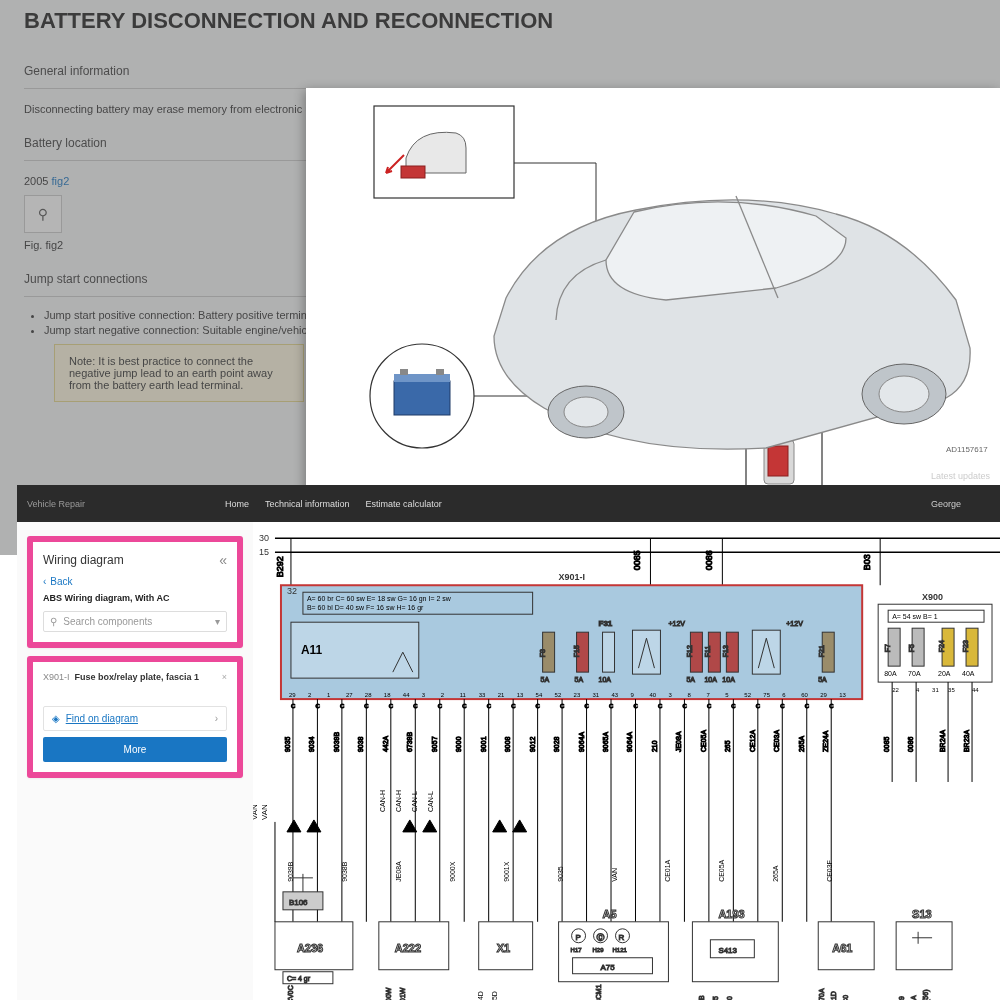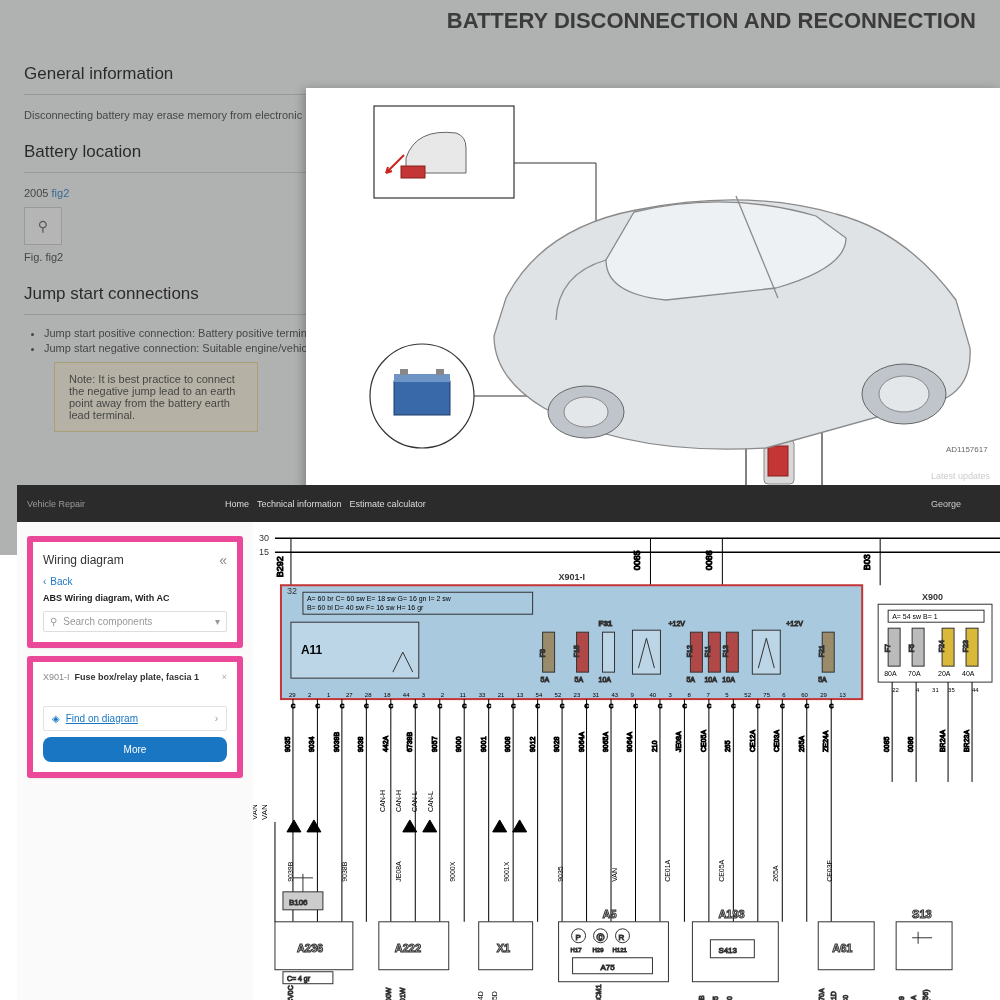--- a/index.html
+++ b/index.html
@@ -2,54 +2,54 @@
 <html><head>
 <meta charset="utf-8">
 <style>
 * { box-sizing: border-box; margin: 0; padding: 0; }
 body { font-family: Arial, Helvetica, sans-serif; width: 1000px; height: 1000px; position: relative; background: #fff; overflow: hidden; }
 
 
 .doc-area { position: absolute; top: 0; left: 0; right: 0; height: 555px; background: #f6f7f8; }
 .doc-overlay { position: absolute; inset: 0; background: rgba(90,90,90,0.45); z-index: 5; }
 .doc-content { position: relative; padding: 8px 24px; color: #333; font-size: 12px; }
-.doc-title { font-size: 22px; font-weight: 700; color: #222; margin-bottom: 30px; text-align: right; }
-.section-title { color: #000000; font-size: 17px; font-weight: 400; margin: 18px 0 10px; }
+.doc-title { font-size: 22px; font-weight: 700; color: #222; margin-bottom: 30px; }
+.section-title { color: #404040; font-size: 12px; font-weight: 400; margin: 18px 0 10px; }
 .hr { border-bottom: 1px solid #ccc; margin-bottom: 12px; }
 .body-text { font-size: 11px; color: #333; line-height: 1.5; }
 .fig-thumb { width: 38px; height: 38px; border: 1px solid #ccc; background: #fff; margin: 6px 0 4px; display: flex; align-items: center; justify-content: center; font-size: 14px; color: #555; }
 .link-blue { color: #1976c3; text-decoration: none; }
 ul.bullets { list-style: disc; padding-left: 20px; }
 ul.bullets li { font-size: 11px; margin: 3px 0; }
-.note-box { background: #fff8e1; border: 1px solid #e6d78a; padding: 10px 14px; margin: 8px 0 0 30px; font-size: 11px; width: 204px; }
+.note-box { background: #fff8e1; border: 1px solid #e6d78a; padding: 10px 14px; margin: 8px 0 0 30px; font-size: 11px; width: 250px; }
 
 
 .car-popup { position: absolute; top: 88px; left: 306px; width: 694px; height: 410px; background: #fff; z-index: 10; box-shadow: -2px 2px 10px rgba(0,0,0,0.3); }
 .car-popup svg { width: 100%; height: 100%; }
 
 
 .wiring-app { position: absolute; top: 485px; left: 17px; right: 0; bottom: 0; background: #fff; z-index: 20; }
 .wa-topbar { height: 37px; background: #2b2b2b; display: flex; align-items: center; color: #9a9a9a; font-size: 9px; padding: 0 10px; }
-.wa-topbar .nav { margin-left: 140px; display: flex; gap: 8px; }
+.wa-topbar .nav { margin-left: 140px; display: flex; gap: 16px; }
 .wa-topbar .nav span { color: #ddd; }
 .wa-topbar .right { margin-left: auto; display: flex; gap: 18px; color: #ccc; flex-direction: column; }
 
 .wa-body { display: flex; height: calc(100% - 20px); }
 .wa-sidebar { width: 236px; padding: 14px 10px; background: #fafafa; }
 .panel { background: #fff; border: 6px solid #ec4899; border-radius: 3px; padding: 10px; box-shadow: 0 1px 2px rgba(0,0,0,0.05); margin-bottom: 8px; }
 .panel-title { font-size: 12px; font-weight: 400; color: #333; display: flex; align-items: center; justify-content: space-between; }
 .collapse-ic { font-size: 14px; color: #888; }
 .back-link { color: #1976c3; font-size: 10px; display: inline-flex; align-items: center; gap: 4px; margin: 8px 0 6px; }
 .subtitle { font-size: 9px; font-weight: 700; color: #222; margin-bottom: 8px; }
 .search-box { display: flex; align-items: center; border: 1px solid #ddd; border-radius: 2px; padding: 4px 6px; font-size: 10px; color: #999; gap: 6px; }
 .search-box .chev { margin-left: auto; }
 .component-name { font-size: 9px; color: #333; margin-bottom: 24px; display:flex; justify-content: space-between;}
 .find-link { display: flex; align-items: center; gap: 6px; font-size: 10px; color: #1976c3; border: 1px solid #e2e2e2; border-radius: 2px; padding: 6px 8px; margin-bottom: 6px; }
 .find-link .chev { margin-left: auto; color: #999; }
-.more-btn { background: #1976c3; color: #fff; text-align: center; font-size: 10px; padding: 7px; border-radius: 8px; }
+.more-btn { background: #1976c3; color: #fff; text-align: center; font-size: 10px; padding: 7px; border-radius: 2px; }
 
 .wa-diagram { flex: 1; background: #fff; position: relative; overflow: hidden; }
 .wa-diagram svg { width: 100%; height: 100%; }
 
 .small-label { font-size: 9px; fill: #333; }
 </style>
 </head>
 <body>
 
 <div class="doc-area">

